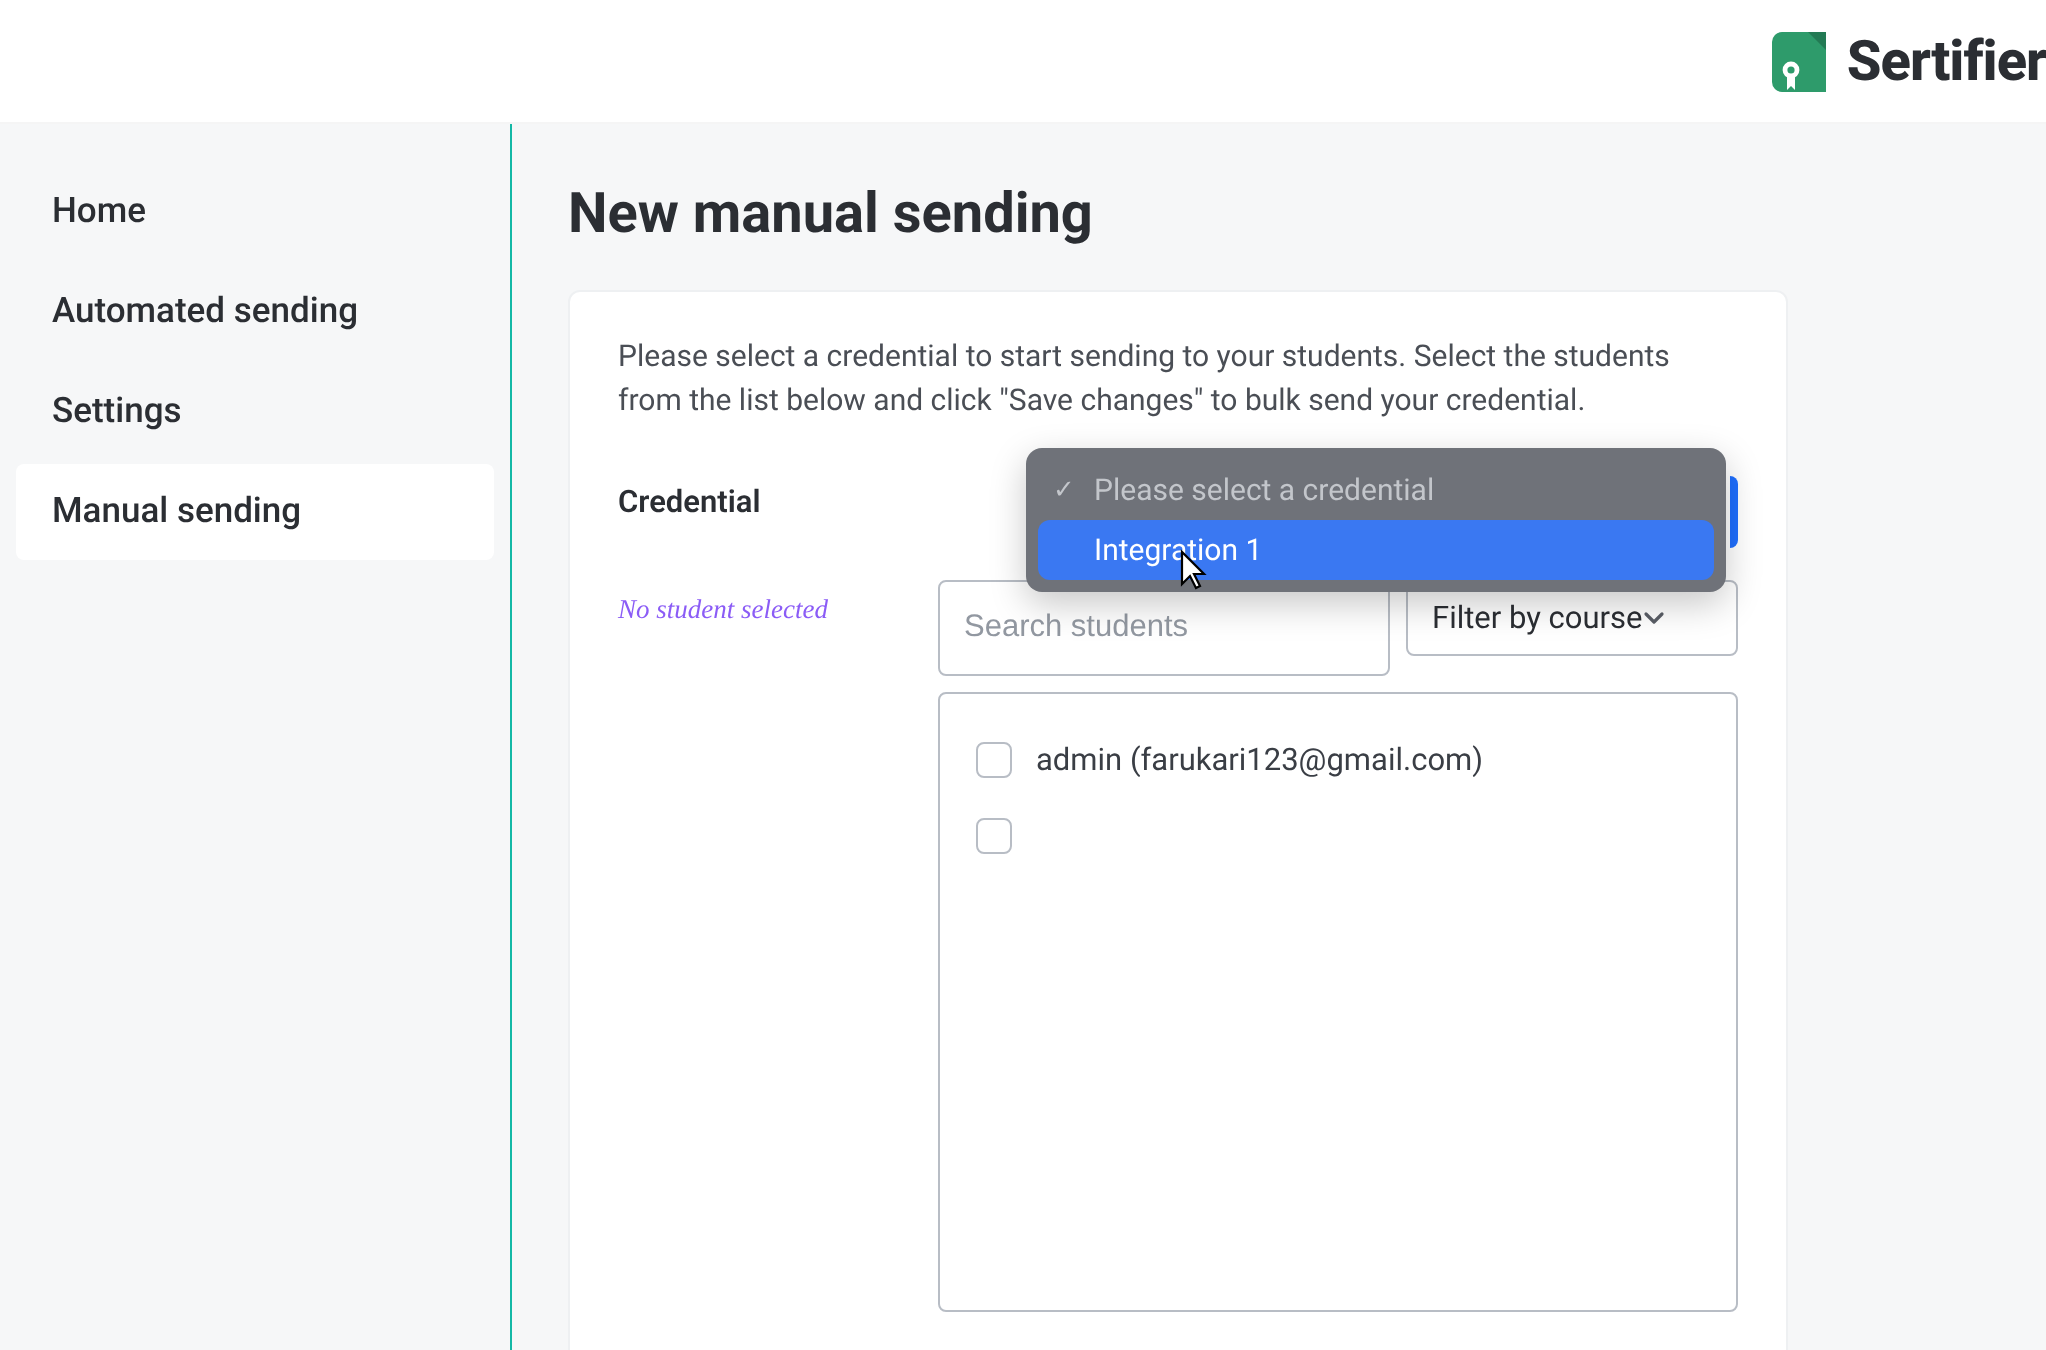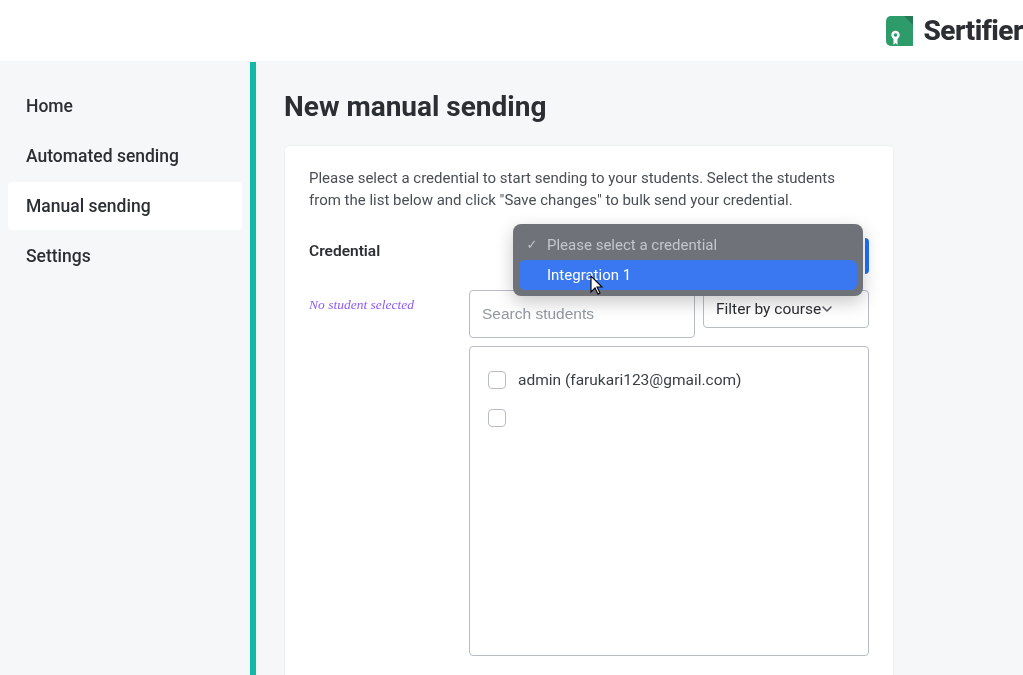--- a/index.html
+++ b/index.html
@@ -42,21 +42,21 @@
 
   
   .app {
     display: flex;
     height: calc(100% - 62px);
     background: #f6f7f8;
   }
   .sidebar {
     width: 256px;
     padding: 20px 8px 0 8px;
-    border-right: 6px solid #14b8a6;
+    border-right: 1px solid #14b8a6;
     background: #f6f7f8;
     position: relative;
   }
   .nav {
     display: flex;
     flex-direction: column;
     gap: 2px;
   }
   .nav-item {
     font-size: 17.5px;
@@ -255,22 +255,22 @@
     </span>
     <span class="logo-text">Sertifier</span>
   </div>
 </div>
 
 <div class="app">
   <aside class="sidebar">
     <nav class="nav">
       <div class="nav-item">Home</div>
       <div class="nav-item">Automated sending</div>
+      <div class="nav-item">Settings</div>
       <div class="nav-item active">Manual sending</div>
-      <div class="nav-item">Settings</div>
     </nav>
   </aside>
 
   <main class="content">
     <h1 class="page-title">New manual sending</h1>
 
     <div class="card">
       <p class="instructions">Please select a credential to start sending to your students. Select the students from the list below and click "Save changes" to bulk send your credential.</p>
 
       <div class="form-row">

